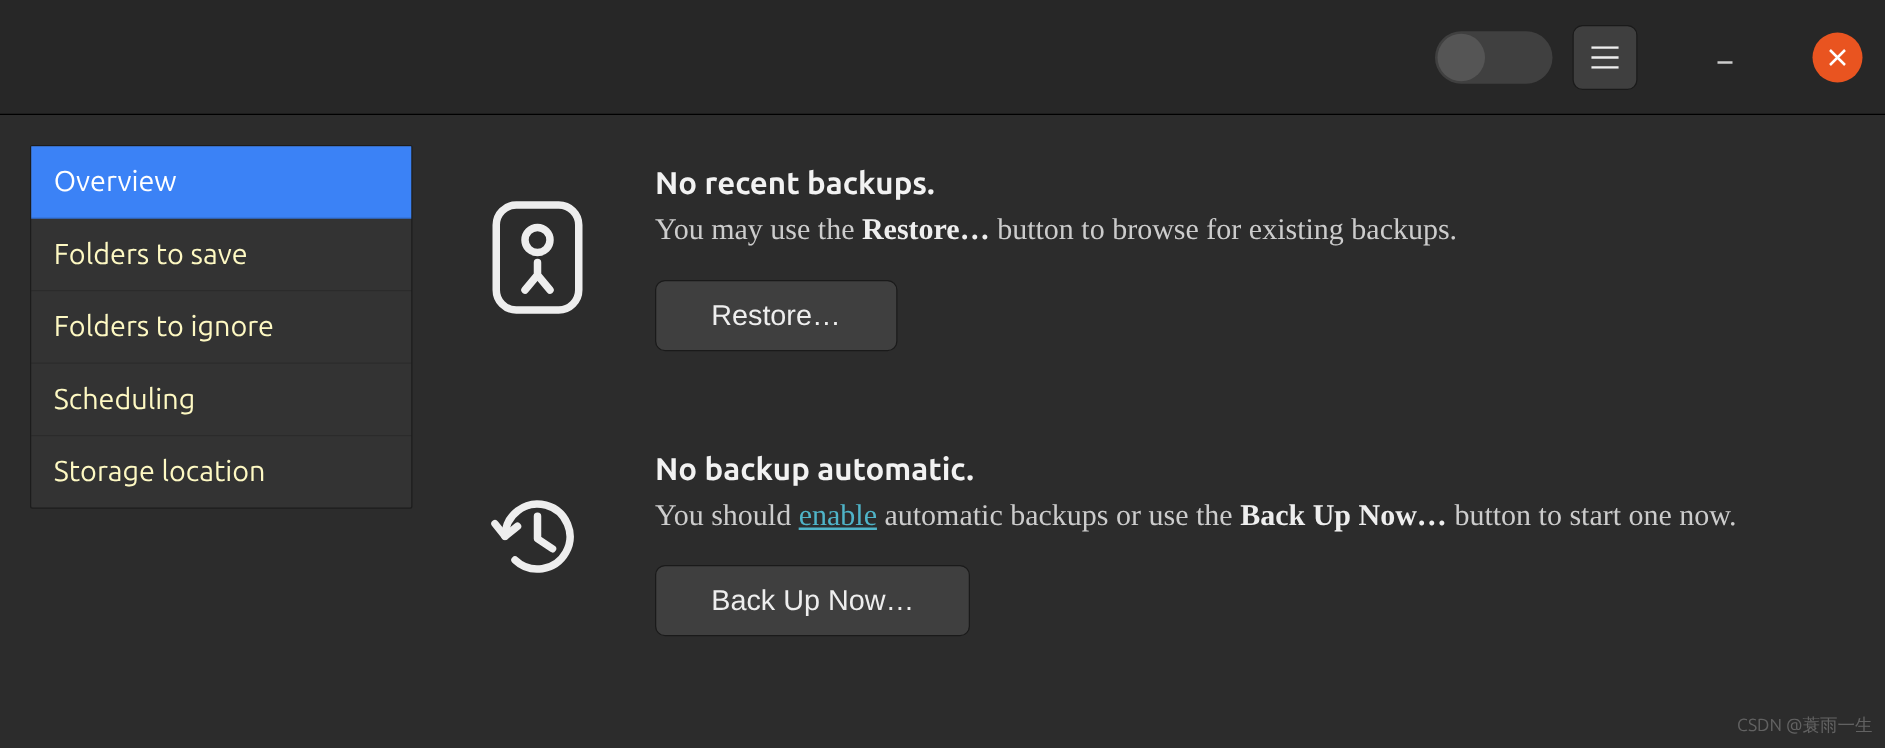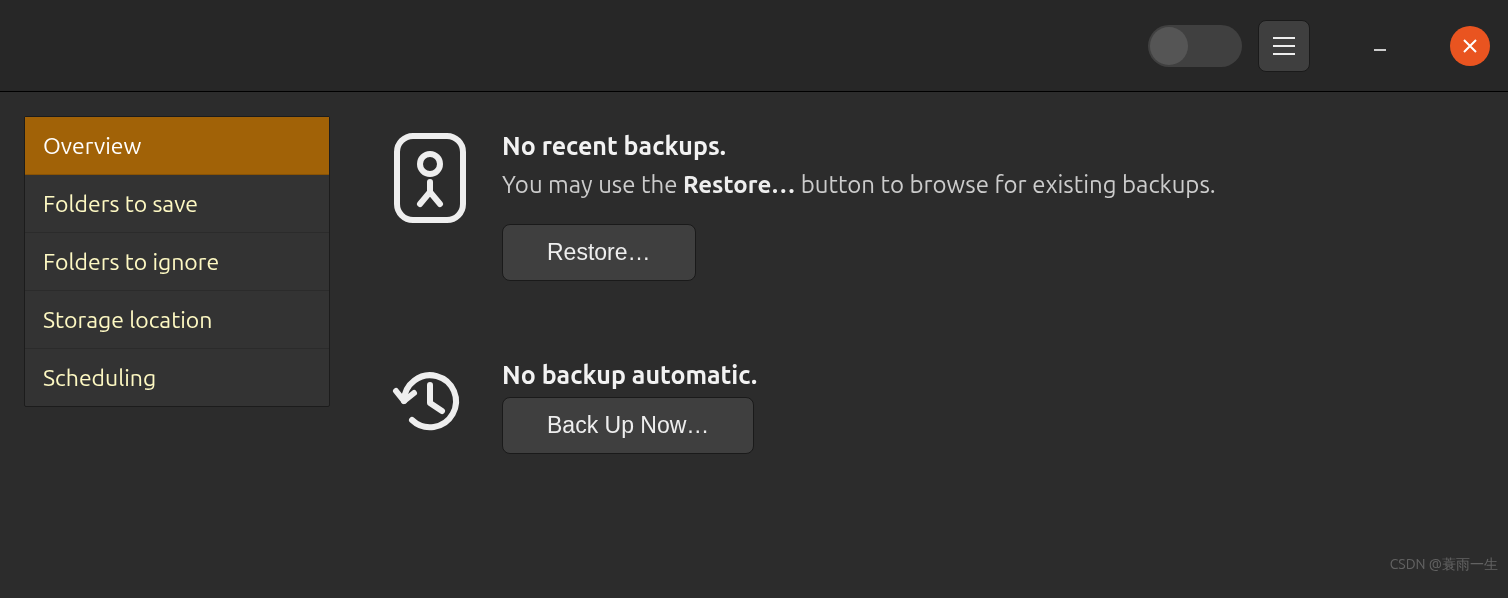--- a/index.html
+++ b/index.html
@@ -70,63 +70,65 @@
   background: #333;
 }
 .side-item {
   padding: 16px 18px;
   font-size: 23px;
   color: #fef9c3;
   cursor: pointer;
   border-bottom: 1px solid rgba(0,0,0,0.15);
 }
 .side-item:last-child { border-bottom: none; }
-.side-item.active { background: #a16207; color: #fff; }
+.side-item.active { background: #3b82f6; color: #fff; }
 .main {
   flex: 1;
   padding: 40px 60px 0 60px;
 }
 .section {
   display: flex;
-  gap: 32px;
+  gap: 54px;
   margin-bottom: 80px;
+  align-items: center;
 }
 .section-icon {
   width: 80px; height: 92px;
   flex-shrink: 0;
   display: flex;
   align-items: flex-start;
   justify-content: center;
 }
 .section-body h2 {
   font-size: 25px;
   font-weight: 700;
   margin-bottom: 8px;
   color: #f2f2f2;
 }
 .section-body p {
   font-size: 24px;
   color: #ccc;
   line-height: 1.4;
   margin-bottom: 22px;
+  font-family: Liberation Serif, serif;
 }
 .section-body p b { color: #eee; font-weight: 700; }
 .section-body p a { color: #4fb4c8; text-decoration: underline; cursor: pointer; }
 .btn {
   background: #3f3f3f;
   border: 1px solid #1a1a1a;
   color: #eee;
   font-size: 23px;
   padding: 14px 44px;
   border-radius: 8px;
   cursor: pointer;
 }
 .watermark {
   position: absolute;
-  bottom: 24px; right: 10px;
+  bottom: 8px; right: 10px;
   font-size: 14px;
   color: rgba(200,200,200,0.35);
 }
 </style>
 </head>
 <body>
 
 <div class="titlebar">
   <div class="toggle">
     <div class="toggle-knob"></div>
@@ -147,22 +149,22 @@
       </svg>
   </div>
 </div>
 
 <div class="content">
   <div class="sidebar">
     <div class="side-list">
       <div class="side-item active">Overview</div>
       <div class="side-item">Folders to save</div>
       <div class="side-item">Folders to ignore</div>
+      <div class="side-item">Scheduling</div>
       <div class="side-item">Storage location</div>
-      <div class="side-item">Scheduling</div>
     </div>
   </div>
 
   <div class="main">
 
     <div class="section">
       <div class="section-icon">
         <svg width="74" height="92" viewBox="0 0 74 92">
           <rect x="4" y="4" width="66" height="84" rx="16" fill="none" stroke="#eee" stroke-width="6"></rect>
           <circle cx="37" cy="32" r="10" fill="none" stroke="#eee" stroke-width="6"></circle>
@@ -181,20 +183,23 @@
     <div class="section">
       <div class="section-icon">
         <svg width="80" height="80" viewBox="0 0 80 80">
           <path d="M14 40a26 26 0 1 1 8 19" fill="none" stroke="#eee" stroke-width="6" stroke-linecap="round"></path>
           <path d="M6 30l8 10 10-8" fill="none" stroke="#eee" stroke-width="6" stroke-linecap="round" stroke-linejoin="round"></path>
           <path d="M40 24v18l12 8" fill="none" stroke="#eee" stroke-width="6" stroke-linecap="round" stroke-linejoin="round"></path>
         </svg>
       </div>
       <div class="section-body">
         <h2>No backup automatic.</h2>
+        <p>
+          <span>You should </span><a>enable</a><span> automatic backups or use the </span><b>Back Up Now…</b><span> button to start one now.</span>
+        </p>
         <button class="btn">Back Up Now…</button>
       </div>
     </div>
 
   </div>
 </div>
 
 <div class="watermark">CSDN @蓑雨一生</div>
 
 </body></html>

